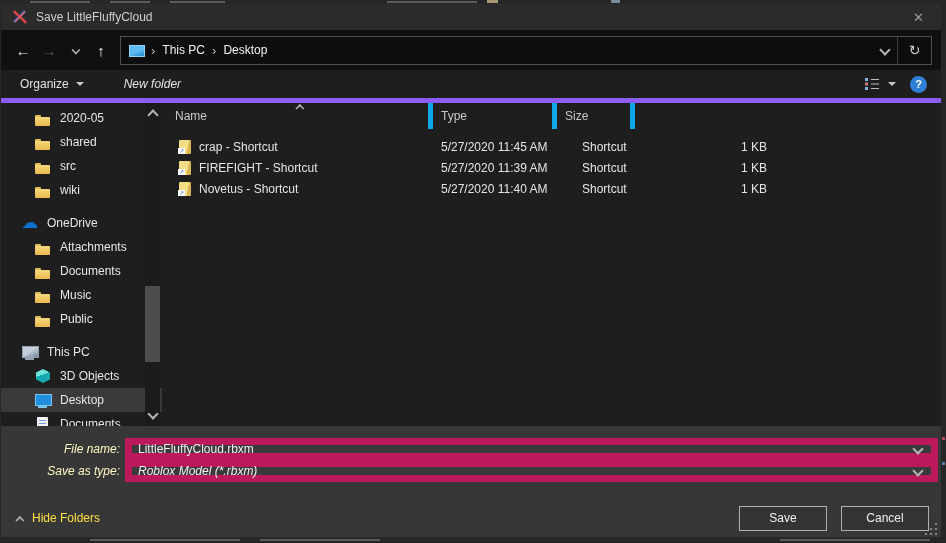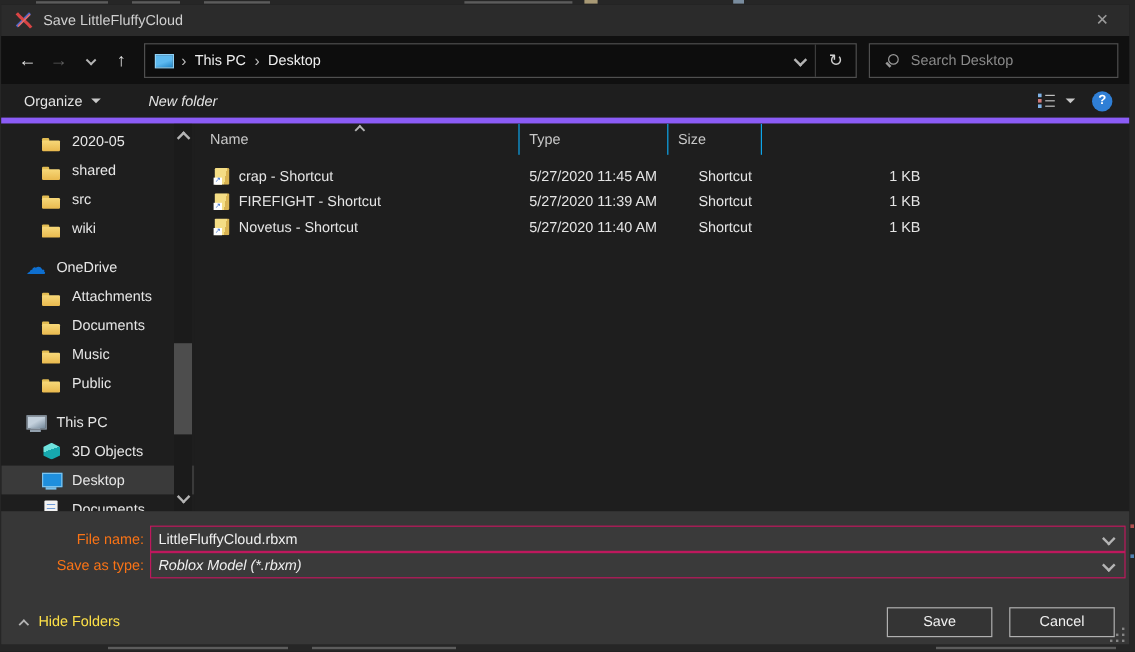--- a/index.html
+++ b/index.html
@@ -116,40 +116,40 @@
   .sb-scroll { position:absolute; right:2px; top:0; bottom:0; width:15px; background:#1b1b1b; }
   .sb-scroll .chev { position:absolute; left:3px; }
   .sb-scroll .chev.up { top:5px; }
   .sb-scroll .chev.down { bottom:7px; }
   .sb-thumb { position:absolute; left:0; width:15px; top:183px; height:76px; background:#4d4d4d; }
 
   
   .filelist { flex:1 1 auto; position:relative; background:#1e1e1e; overflow:hidden; }
   .lv-header { display:flex; height:26px; align-items:stretch; position:relative; }
   .lv-hcell { display:flex; align-items:center; padding-left:13px; color:#c8c8c8;
-    border-right:1px solid #0ea5e9; cursor:default; }
+    border-right:5px solid #0ea5e9; cursor:default; }
   .lv-hcell.c2,.lv-hcell.c3,.lv-hcell.c4 { padding-left:8px; }
   .col-name { width:271px; } .col-date { width:141px; } .col-type { width:124px; } .col-size { width:78px; }
   .sort-chev { position:absolute; left:133px; top:-1px; }
   .lv-rows { margin-top:7px; }
   .lv-row { display:flex; height:21px; align-items:center; cursor:default; }
   .lv-cell { padding-left:8px; white-space:nowrap; overflow:hidden; color:#e4e4e4; }
   .lv-cell.name { padding-left:17px; display:flex; align-items:center; gap:8px; }
   .lv-cell.size { text-align:right; padding-right:9px; padding-left:0; }
   .file-icon { width:12px; height:14px; position:relative; flex:0 0 auto;
     background:linear-gradient(100deg,#f4dd85 70%,#d9b453 70%); border-radius:1px; }
   .file-icon::after { content:'↗'; position:absolute; left:-1px; bottom:-1px; width:7px; height:7px;
     background:#fff; color:#2a64c8; font-size:6px; line-height:7px; text-align:center; }
 
   
   .bottompanel { position:absolute; left:0; top:422px; right:0; height:111px; background:#373737; }
-  .field-label { position:absolute; right:821px; color:#f97316; white-space:nowrap; }
+  .field-label { position:absolute; right:821px; color:#fef9c3; white-space:nowrap;font-style:italic; }
   .lbl1 { top:16px; } .lbl2 { top:38px; }
   .field-box { position:absolute; left:124px; right:3px; height:22px; background:#3a3a3a;
-    border:1px solid #be185d; display:flex; align-items:center; color:#efefef; }
+    border:7px solid #be185d; display:flex; align-items:center; color:#efefef; }
   .box1 { top:12px; } .box2 { top:34px; }
   .field-box input { flex:1; background:transparent; border:none; outline:none; color:#efefef;
     font:inherit; padding-left:6px; }
   .field-box .combo-text { flex:1; padding-left:6px;font-style:italic; }
   .field-box .chev { margin-right:9px; flex:0 0 auto; }
 
   
   .hide-folders { position:absolute; left:14px; top:85px; display:flex; align-items:center; gap:8px;
     color:#fde047; }
   .btn { position:absolute; top:80px; width:88px; height:25px; background:#343434;
@@ -203,24 +203,20 @@
       <span class="crumb-sep">›</span>
       <span class="crumb">Desktop</span>
       <span class="addr-spacer"></span>
       <span class="addr-chev-btn">
           <span class="chev"></span>
         </span>
       <span class="addr-divider"></span>
       <span class="refresh-btn">↻</span>
     </div>
 
-    <div class="searchbox">
-      <span class="mag-icon"></span>
-      <input class="search-input" placeholder="Search Desktop" style="">
-    </div>
   </div>
 
   <div class="toolbar">
     <span class="tool-btn">
       <span>Organize</span>
       <span class="caret-down"></span>
     </span>
     <span class="tool-btn newfolder">
       <span>New folder</span>
     </span>

